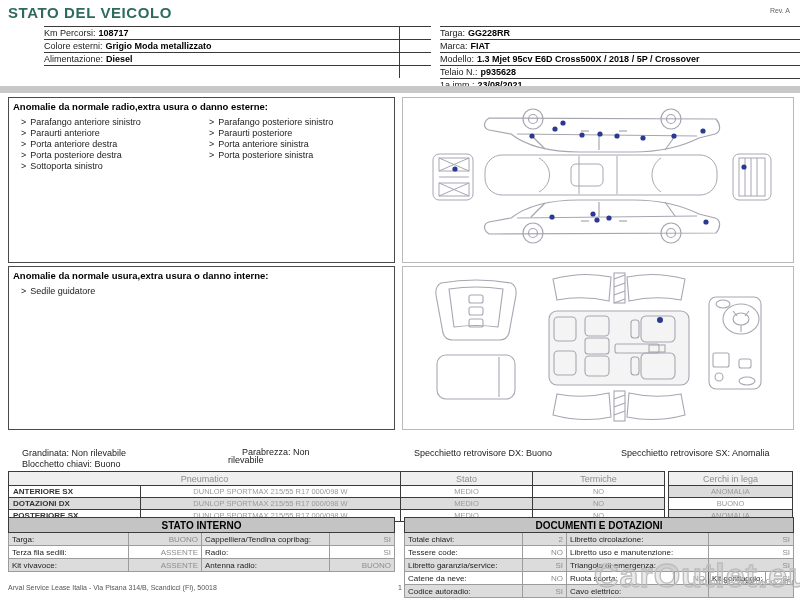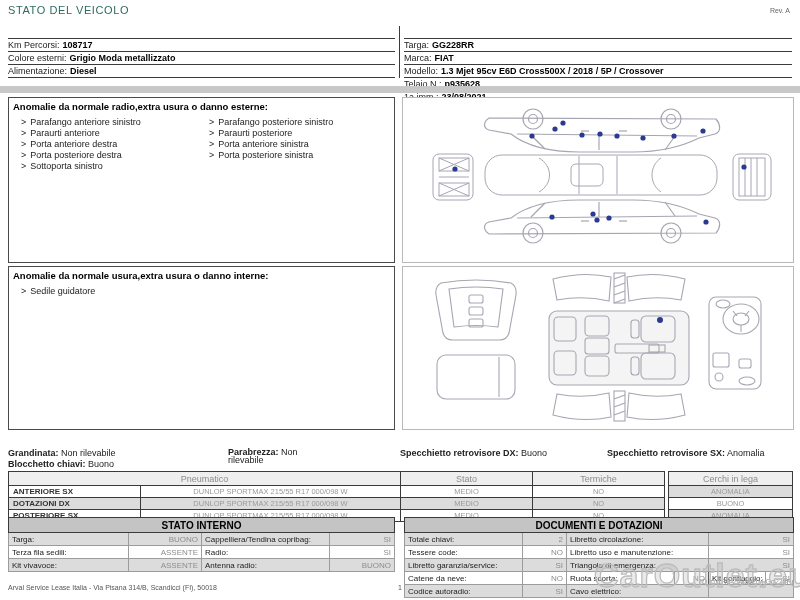--- a/index.html
+++ b/index.html
@@ -1,24 +1,24 @@
 <!DOCTYPE html>
 <html><head>
 <meta charset="utf-8">
 <style>
   html,body{margin:0;padding:0;background:#ffffff;width:800px;height:600px;overflow:hidden;}
   body{font-family:"Liberation Sans","DejaVu Sans",sans-serif;color:#222;position:relative;}
   #page{position:absolute;inset:0;width:800px;height:600px;background:#fff;}
 
   
-  .title{position:absolute;left:8px;top:4px;font-size:11px;font-weight:normal;color:#2E6B5E;letter-spacing:.6px;}
+  .title{position:absolute;left:8px;top:4px;font-size:15px;font-weight:bold;color:#2E6B5E;letter-spacing:.6px;}
   .rev{position:absolute;right:10px;top:7px;font-size:7px;color:#666;}
 
   
-  .info-block{position:absolute;top:38px;border-top:1px solid #3a3a3a;}
+  .info-block{position:absolute;top:26px;border-top:1px solid #3a3a3a;margin-left:36px;}
   .info-left{left:8px;width:387px;}
   .info-right{left:404px;width:388px;}
   .info-row{height:12px;border-bottom:1px solid #3a3a3a;font-size:9px;line-height:12px;white-space:nowrap;overflow:hidden;}
   .info-row .lbl{color:#222;}
   .info-row .val{font-weight:bold;color:#000;margin-left:3px;}
   .vdiv{position:absolute;left:399px;top:26px;width:1px;height:52px;background:#3a3a3a;}
 
   .grayband{position:absolute;left:0;top:86px;width:800px;height:7px;background:#c8c8c8;}
 
   
@@ -28,21 +28,21 @@
   .box-int-anom{left:8px;top:266px;width:385px;height:162px;}
   .box-int-diag{left:402px;top:266px;width:390px;height:162px;border-color:#b9b9b9;}
   .box-title{padding:3px 4px 1px 4px;font-size:9.5px;font-weight:bold;color:#000;}
   .anom-col{position:absolute;top:19px;font-size:9px;line-height:11px;color:#222;}
   .anom-col-1{left:12px;}
   .anom-col-2{left:200px;}
   .anom-item .bullet{margin-right:4px;}
 
   
   .cond{position:absolute;font-size:9px;color:#222;white-space:nowrap;}
-  .cond b{font-weight:bold;}
+  .cond b{font-weight:normal;margin-left:14px;}
   .cond-wrap{white-space:normal;width:106px;line-height:8px;}
 
   
   table{border-collapse:collapse;}
   .tire-table{position:absolute;top:471px;table-layout:fixed;padding-left:44px;}
   .tire-main{left:8px;width:656px;}
   .tire-cerchi{left:668px;width:124px;}
   .tire-table td{border:1px solid #3a3a3a;overflow:hidden;white-space:nowrap;}
   .tire-table .th{height:11px;font-size:9px;color:#8d8d8d;text-align:center;background:#efefef;}
   .tire-table .pos{font-size:8px;font-weight:bold;color:#333;padding-left:4px;height:9px;}

